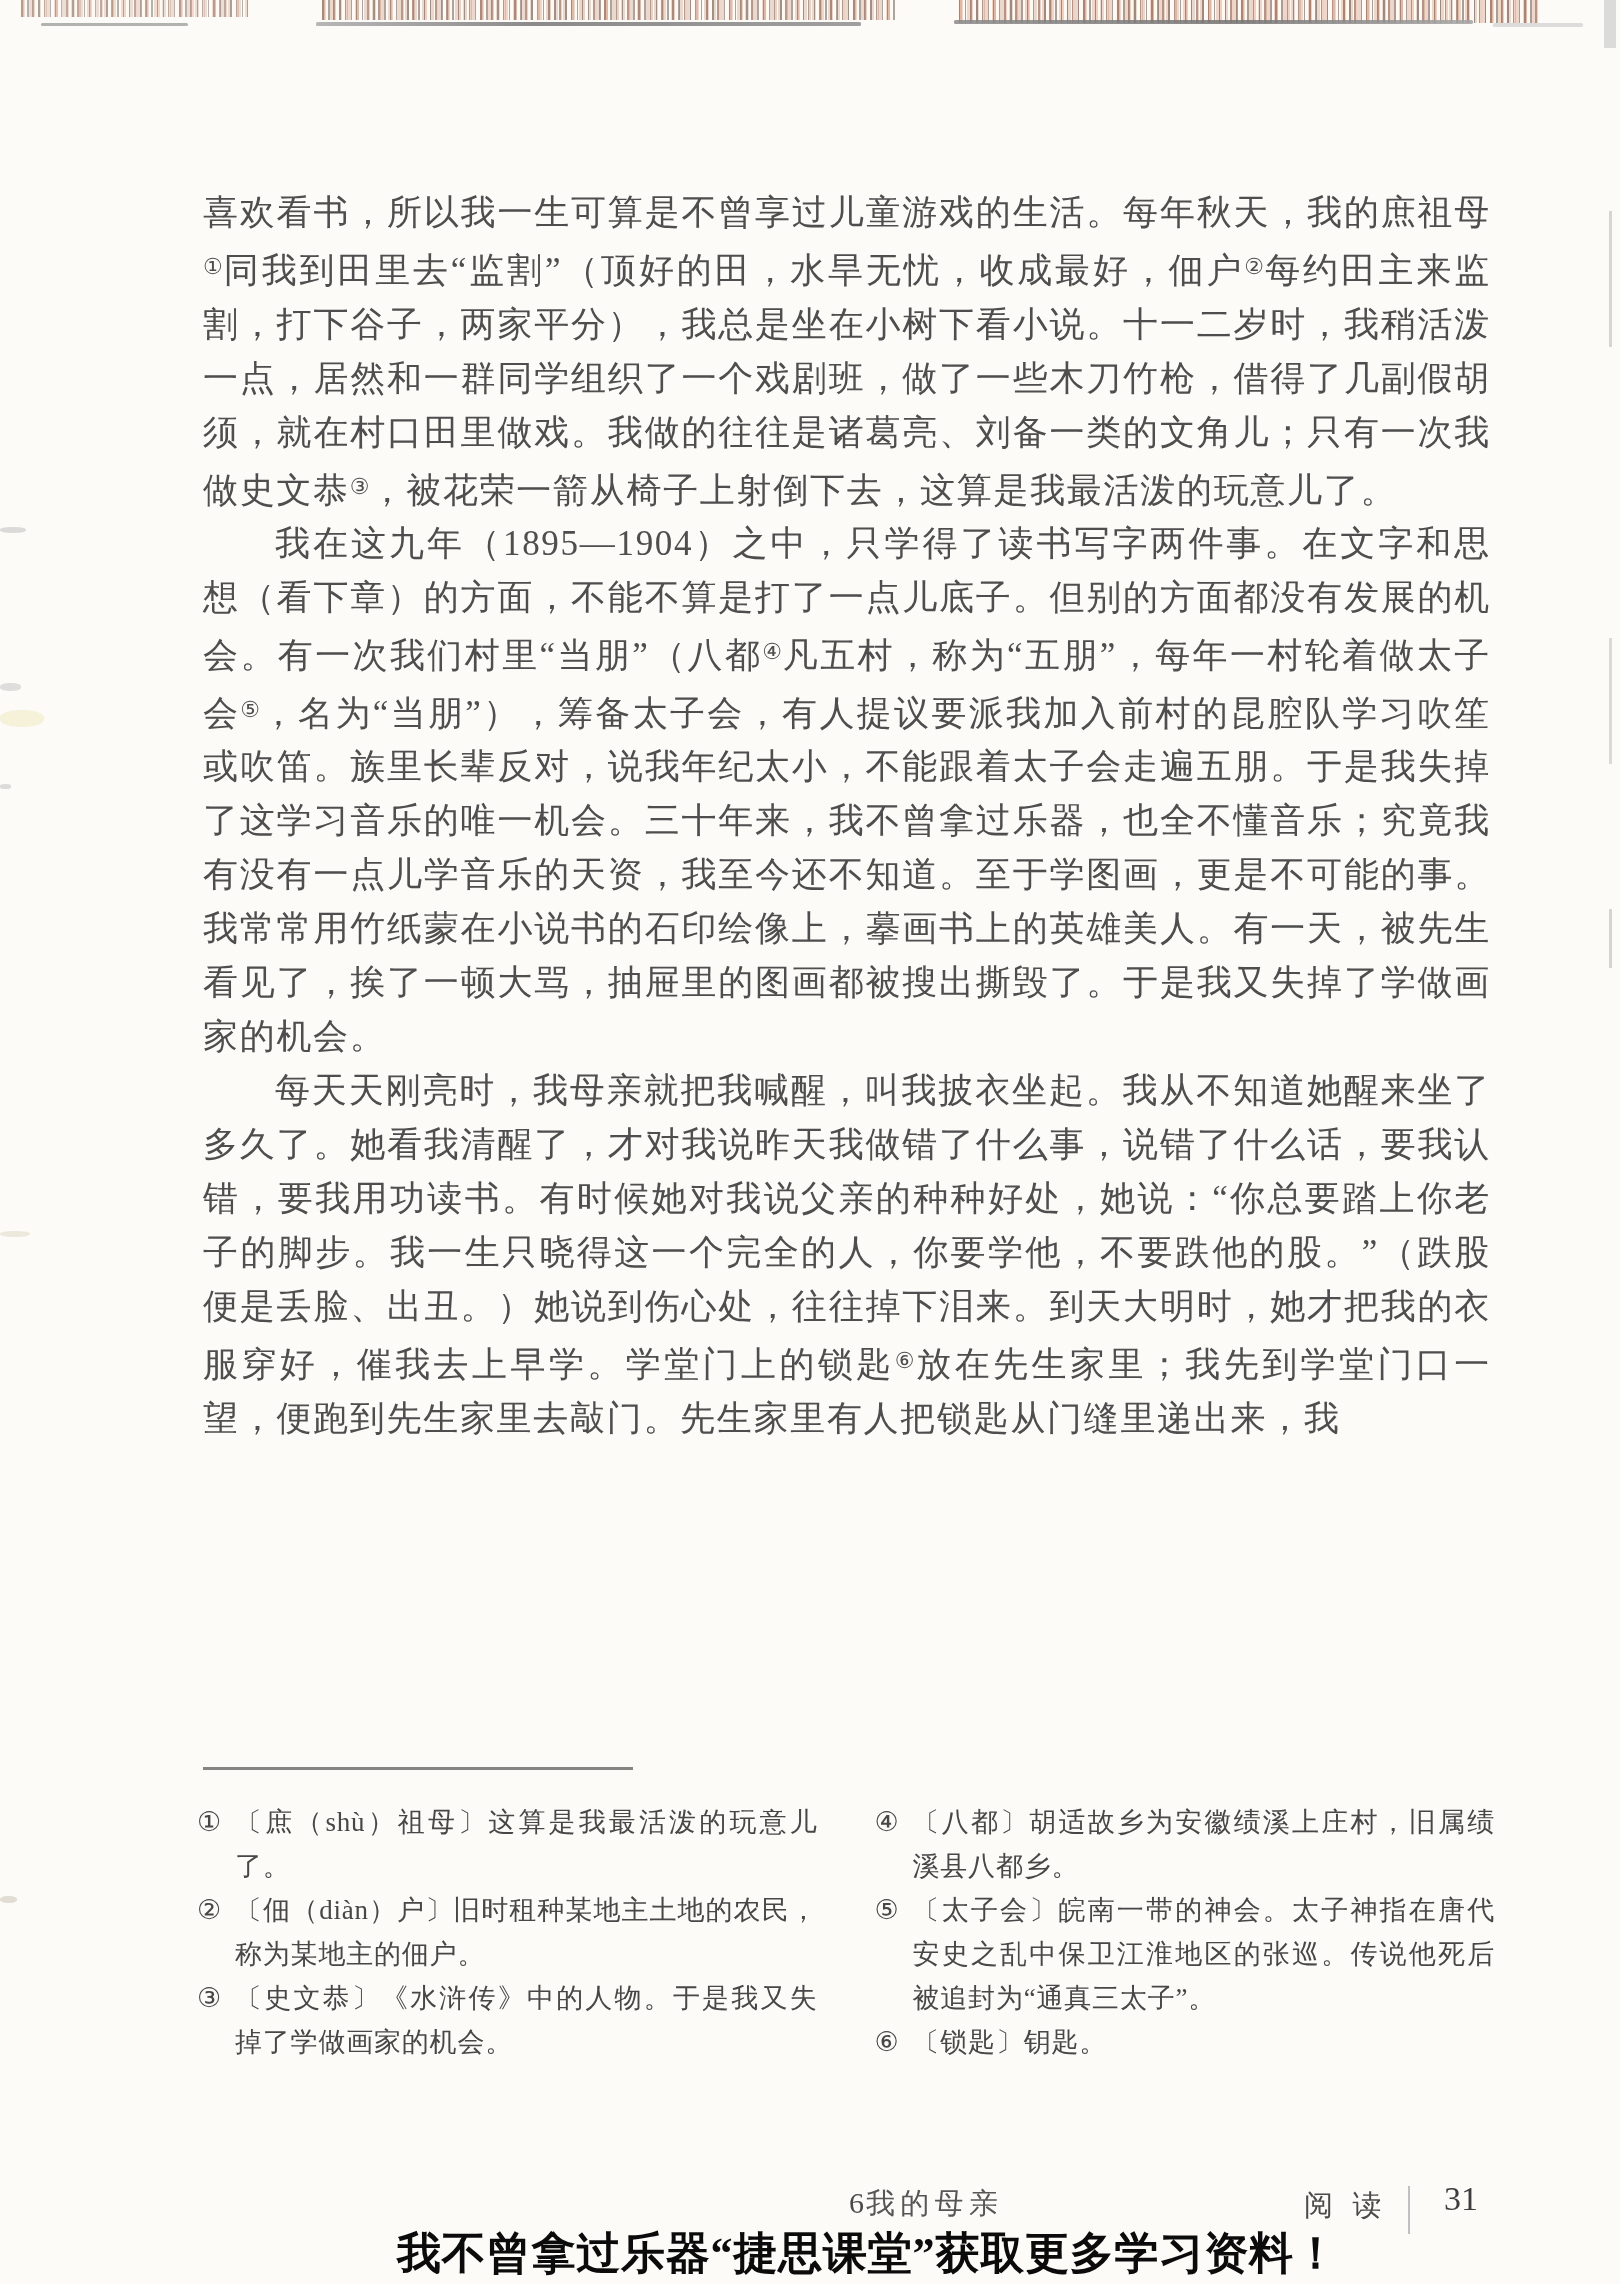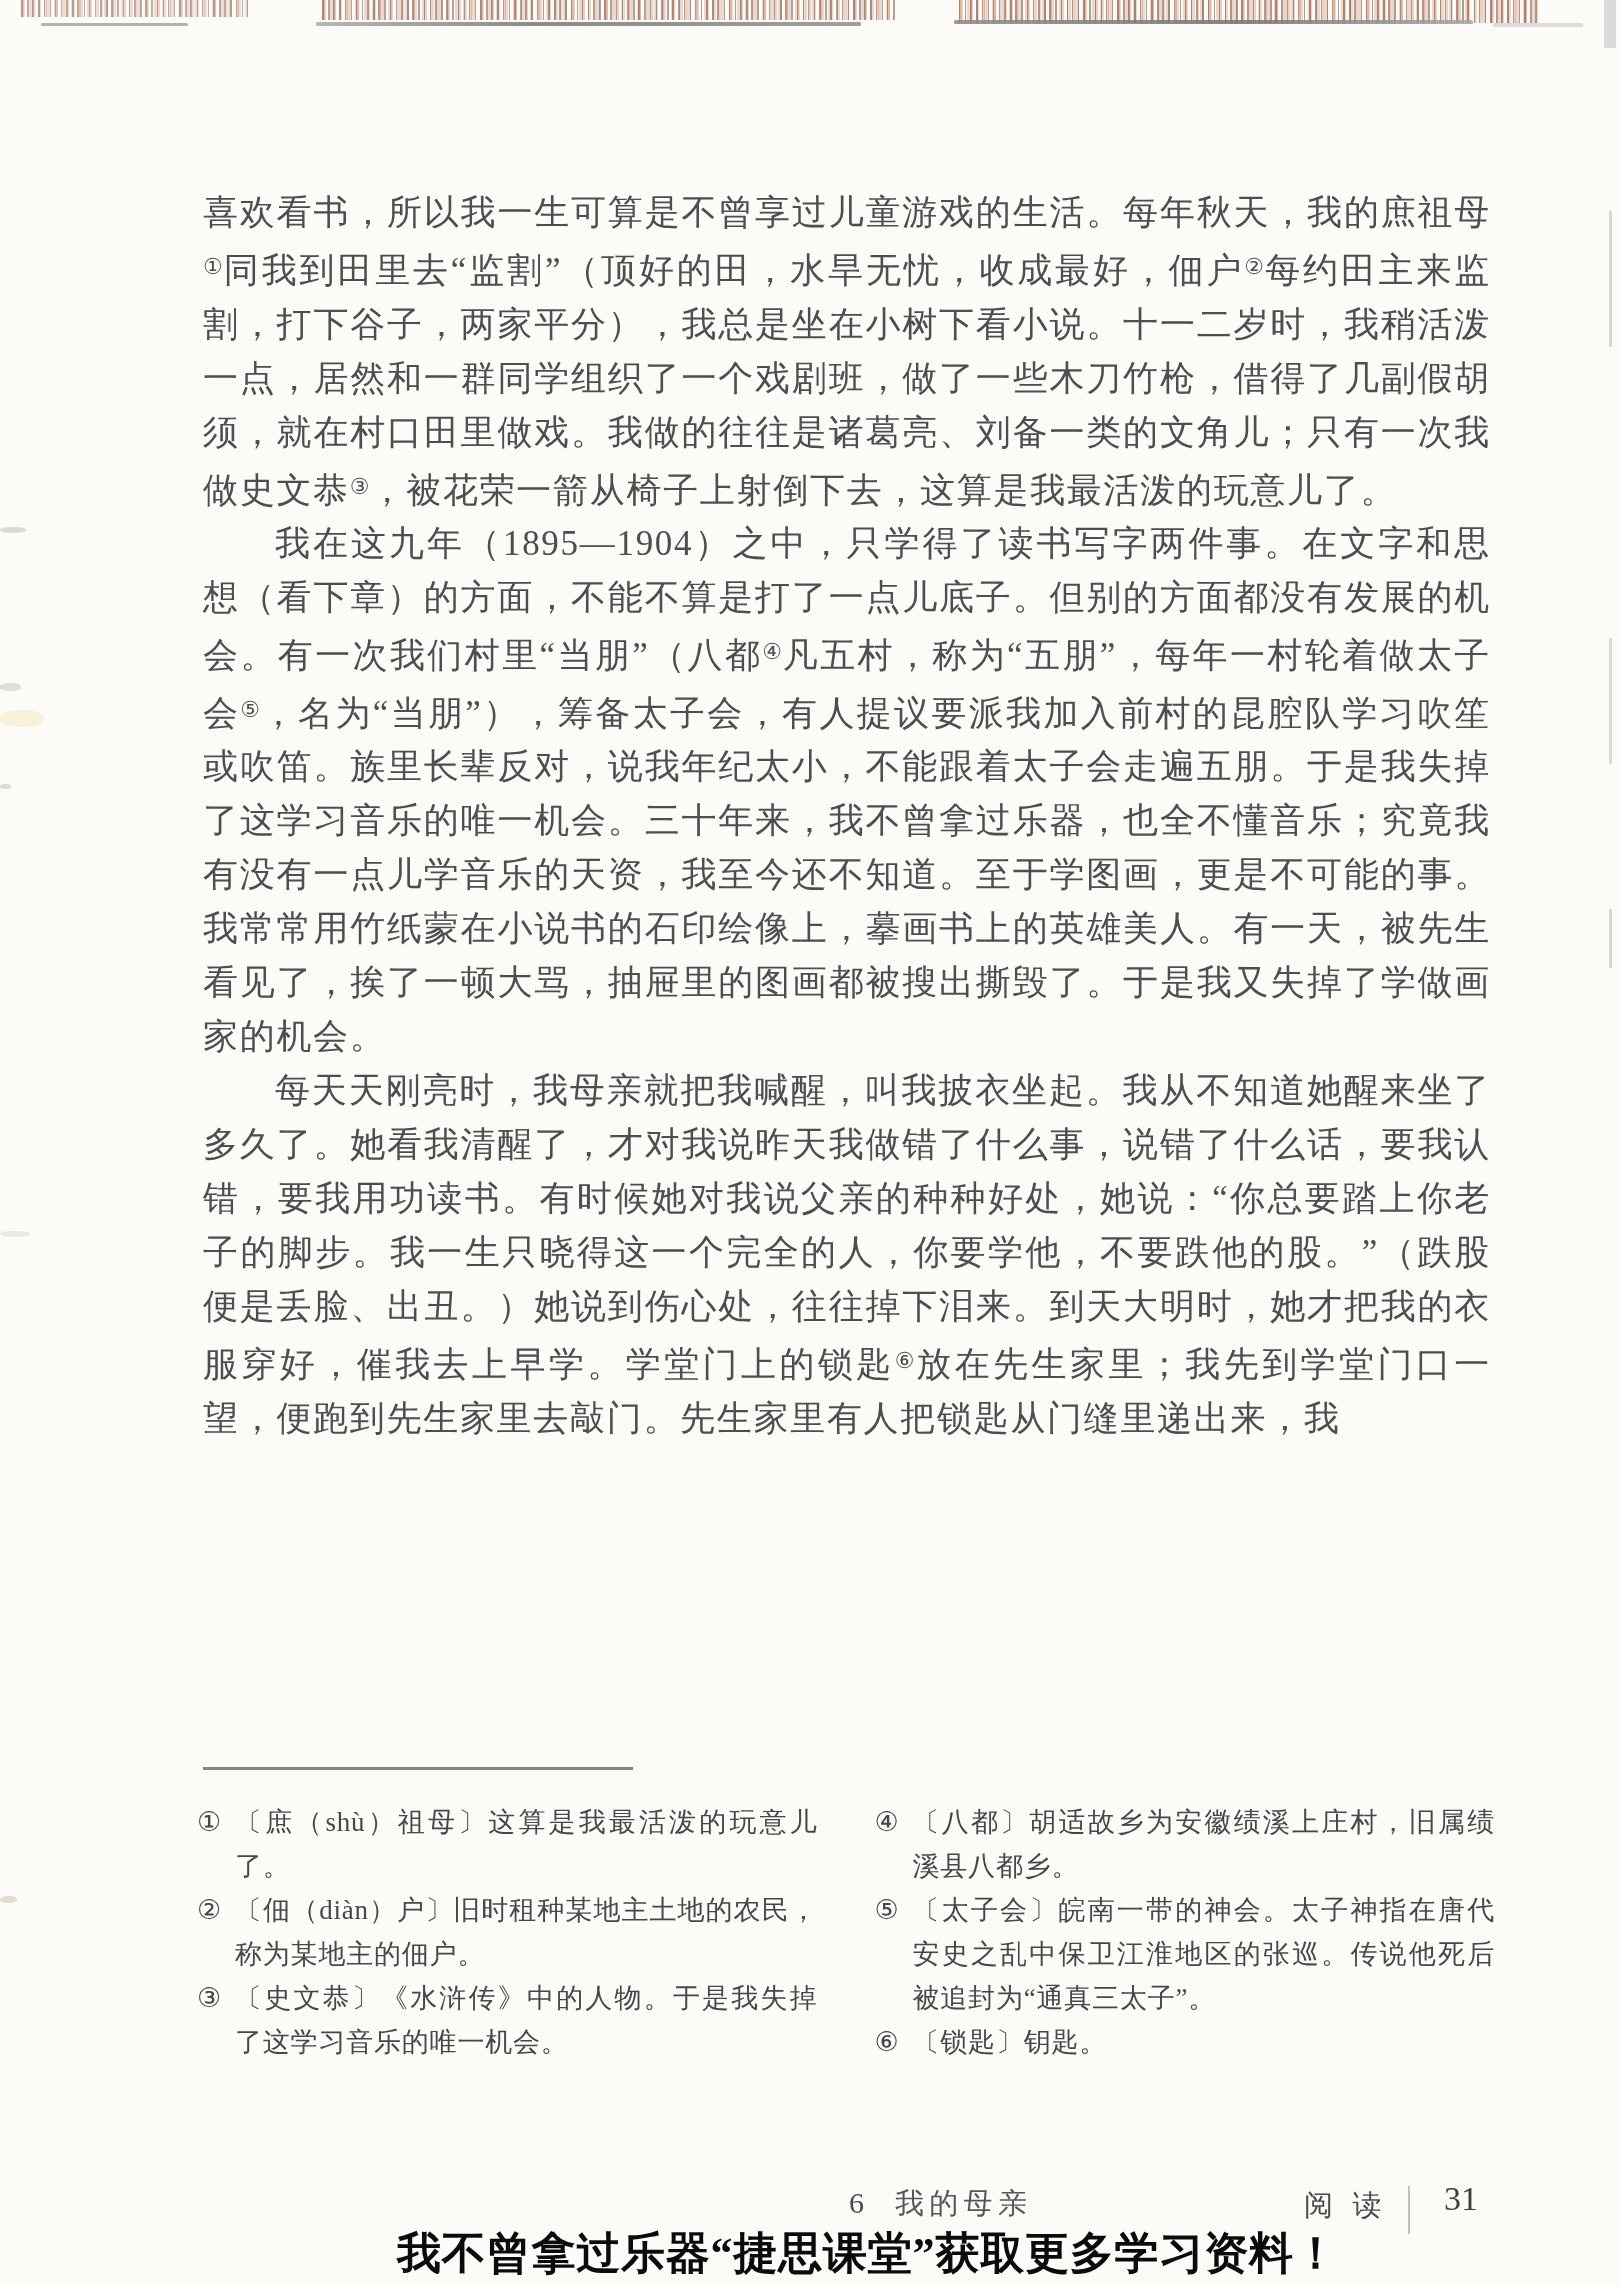--- a/index.html
+++ b/index.html
@@ -75,21 +75,21 @@
   }
   .fn-col { width: 621px; }
   .fn-item { display: flex; }
   .fn-marker { flex: 0 0 38px; }
   .fn-text { flex: 1; text-align: justify; }
 
   
   .footer-lesson { position: absolute; left: 849px; top: 2184px; color: #565656;
                    font-size: 29px; white-space: nowrap; }
   .footer-lesson .num { font-size: 30px; color: #4a4a4a; }
-  .footer-lesson .title { margin-left: 31px; letter-spacing: 5.3px; text-align: center; }
+  .footer-lesson .title { margin-left: 2px; letter-spacing: 5.3px; text-align: center; }
   .footer-section { position: absolute; left: 1304px; top: 2186px; color: #4a4a4a;
                     font-size: 29px; letter-spacing: 19.6px; white-space: nowrap; }
   .footer-bar { position: absolute; left: 1408px; top: 2186px; width: 2.3px; height: 48px;
                 background: #c0c0c0; }
   .footer-page { position: absolute; left: 1444px; top: 2180px; color: #3d3d3d;
                  font-size: 34px; }
 
   
   .banner {
     position: absolute; left: 397px; top: 2224px;
@@ -131,21 +131,21 @@
       <div class="fn-item">
         <span class="fn-marker">①</span>
         <div class="fn-text">〔庶（shù）祖母〕这算是我最活泼的玩意儿了。</div>
       </div>
       <div class="fn-item">
         <span class="fn-marker">②</span>
         <div class="fn-text">〔佃（diàn）户〕旧时租种某地主土地的农民，称为某地主的佃户。</div>
       </div>
       <div class="fn-item">
         <span class="fn-marker">③</span>
-        <div class="fn-text">〔史文恭〕《水浒传》中的人物。于是我失掉了这学习音乐的唯一机会。</div>
+        <div class="fn-text">〔史文恭〕《水浒传》中的人物。于是我又失掉了学做画家的机会。</div>
       </div>
     </div>
     <div class="fn-col">
       <div class="fn-item">
         <span class="fn-marker">④</span>
         <div class="fn-text">〔八都〕胡适故乡为安徽绩溪上庄村，旧属绩溪县八都乡。</div>
       </div>
       <div class="fn-item">
         <span class="fn-marker">⑤</span>
         <div class="fn-text">〔太子会〕皖南一带的神会。太子神指在唐代安史之乱中保卫江淮地区的张巡。传说他死后被追封为“通真三太子”。</div>

